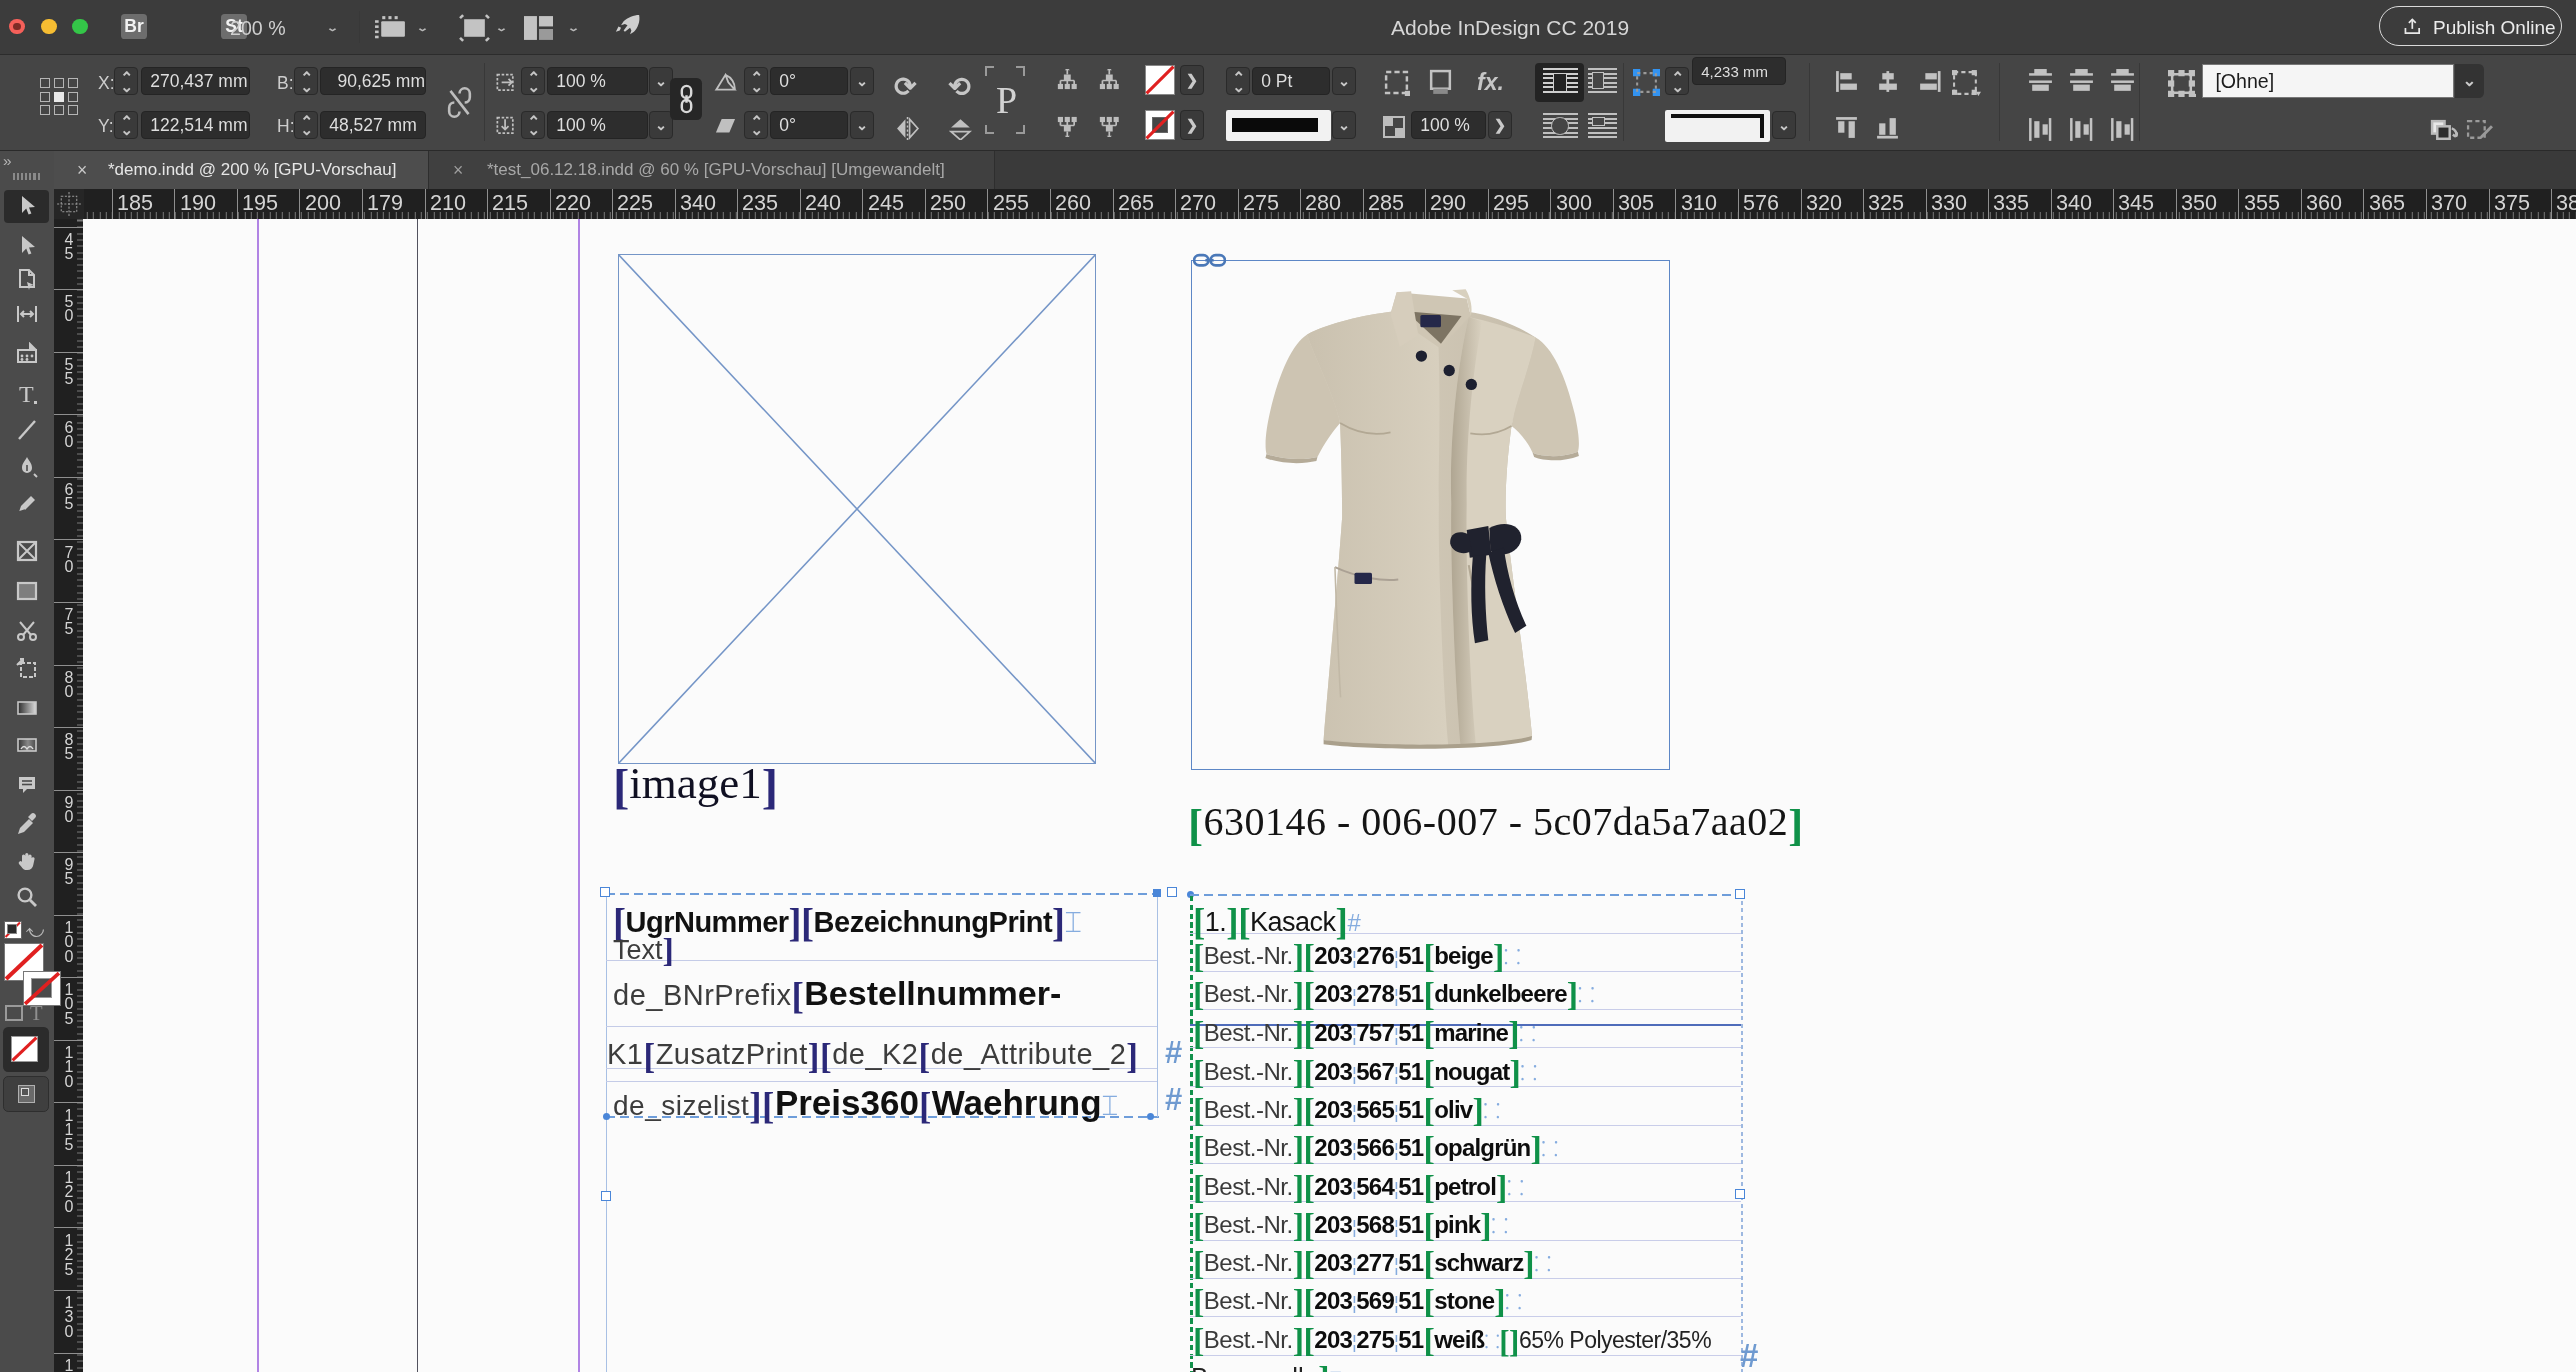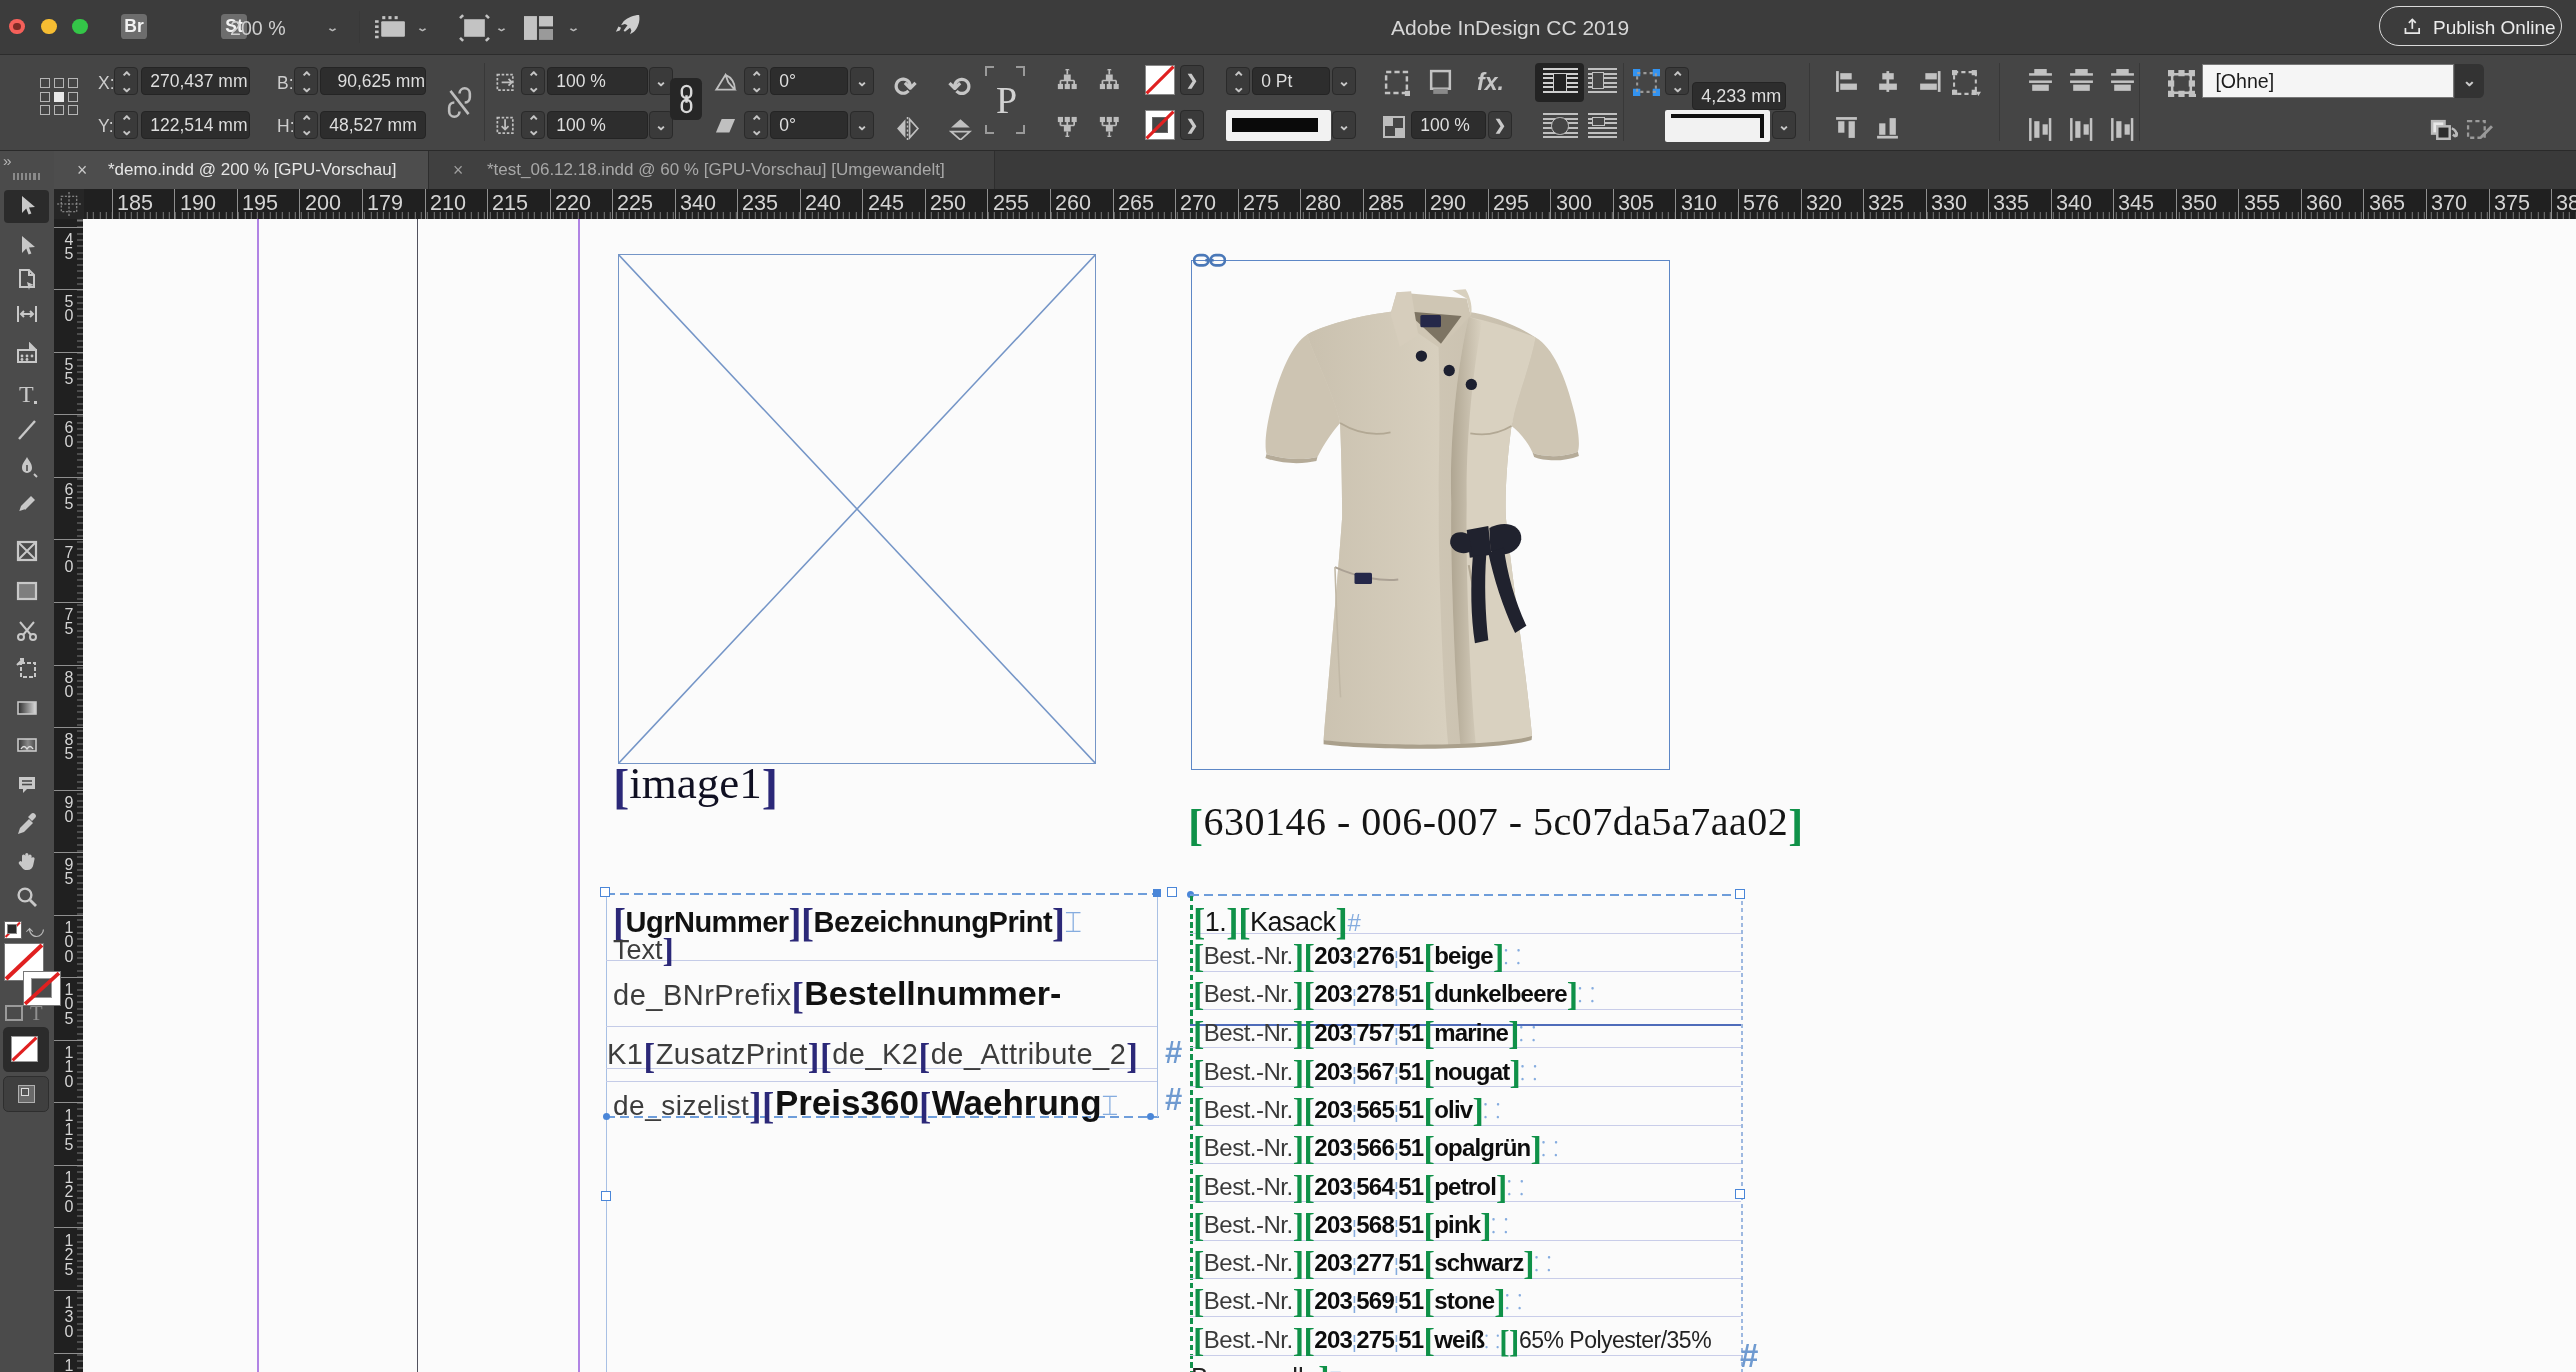--- a/index.html
+++ b/index.html
@@ -307,21 +307,21 @@
       <svg class="abs" style="left:1633px;top:14px" width="27" height="27" viewBox="0 0 26 26">
         <g fill="#3393f0">
           <rect x="0" y="0" width="7" height="7"></rect>
           <rect x="19" y="0" width="7" height="7"></rect>
           <rect x="0" y="19" width="7" height="7"></rect>
           <rect x="19" y="19" width="7" height="7"></rect>
         </g>
         <rect x="4" y="4" width="18" height="18" fill="none" stroke="#9a9a9a" stroke-width="2" stroke-dasharray="3 3"></rect>
       </svg>
       <div class="abs stp" style="left:1665px;top:12.4px;"></div>
-      <div class="abs fld" style="left:1692px;top:27px;width:94px;font-size:18px;">4,233 mm</div>
+      <div class="abs fld" style="left:1692px;top:2px;width:94px;font-size:15px;">4,233 mm</div>
       <div class="abs abs" style="left:1665px;top:55px;width:105px;height:32px;background:#f2f2f2;border-radius:2.1px;position:absolute;"></div>
       <div class="abs abs" style="left:1671px;top:59px;width:93px;height:4.1px;background:#111;position:absolute;"></div>
       <div class="abs abs" style="left:1760px;top:59px;width:4.1px;height:24px;background:#111;position:absolute;"></div>
       <div class="abs ddbox" style="left:1772px;top:56px;">⌄</div>
       <div class="abs csep" style="left:1809px;"></div>
       <svg class="abs" style="left:1834px;top:14px" width="25" height="25" viewBox="0 0 24 24">
         <g fill="#c2c2c2">
           <rect x="2" y="2" width="2.6" height="20"></rect>
           <rect x="6" y="4" width="11" height="6"></rect>
           <rect x="6" y="14" width="16" height="6"></rect>

